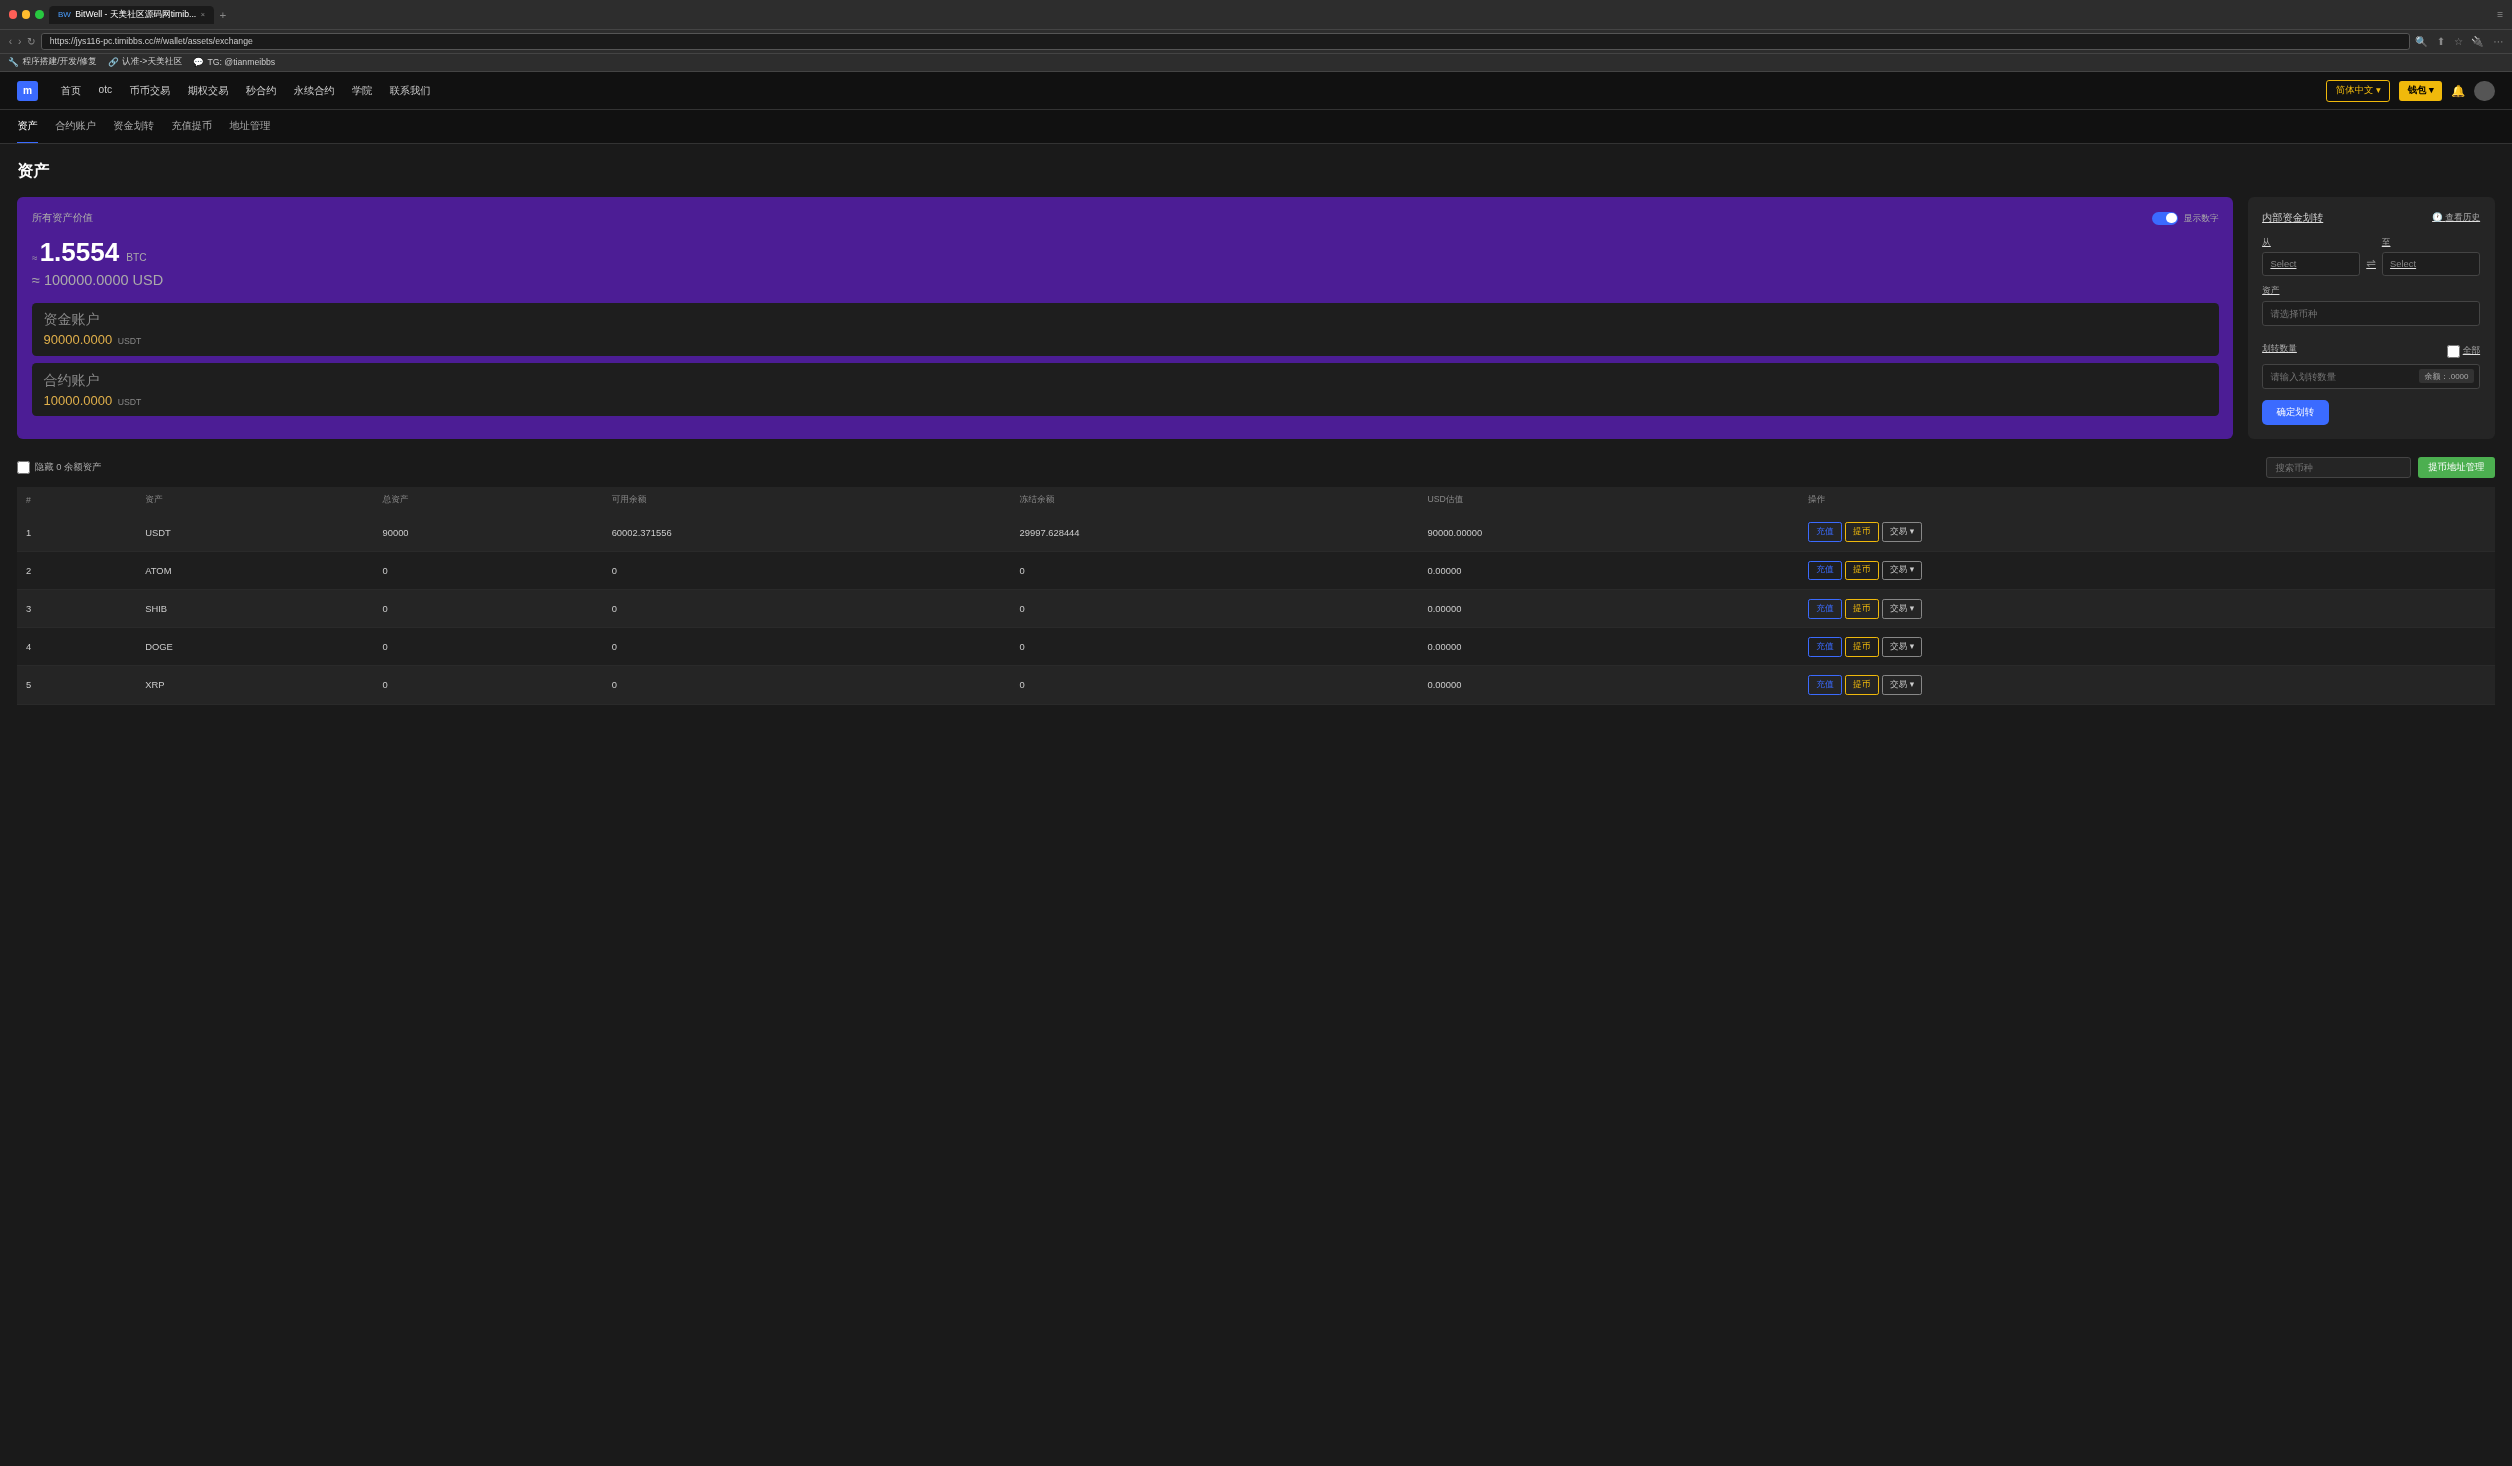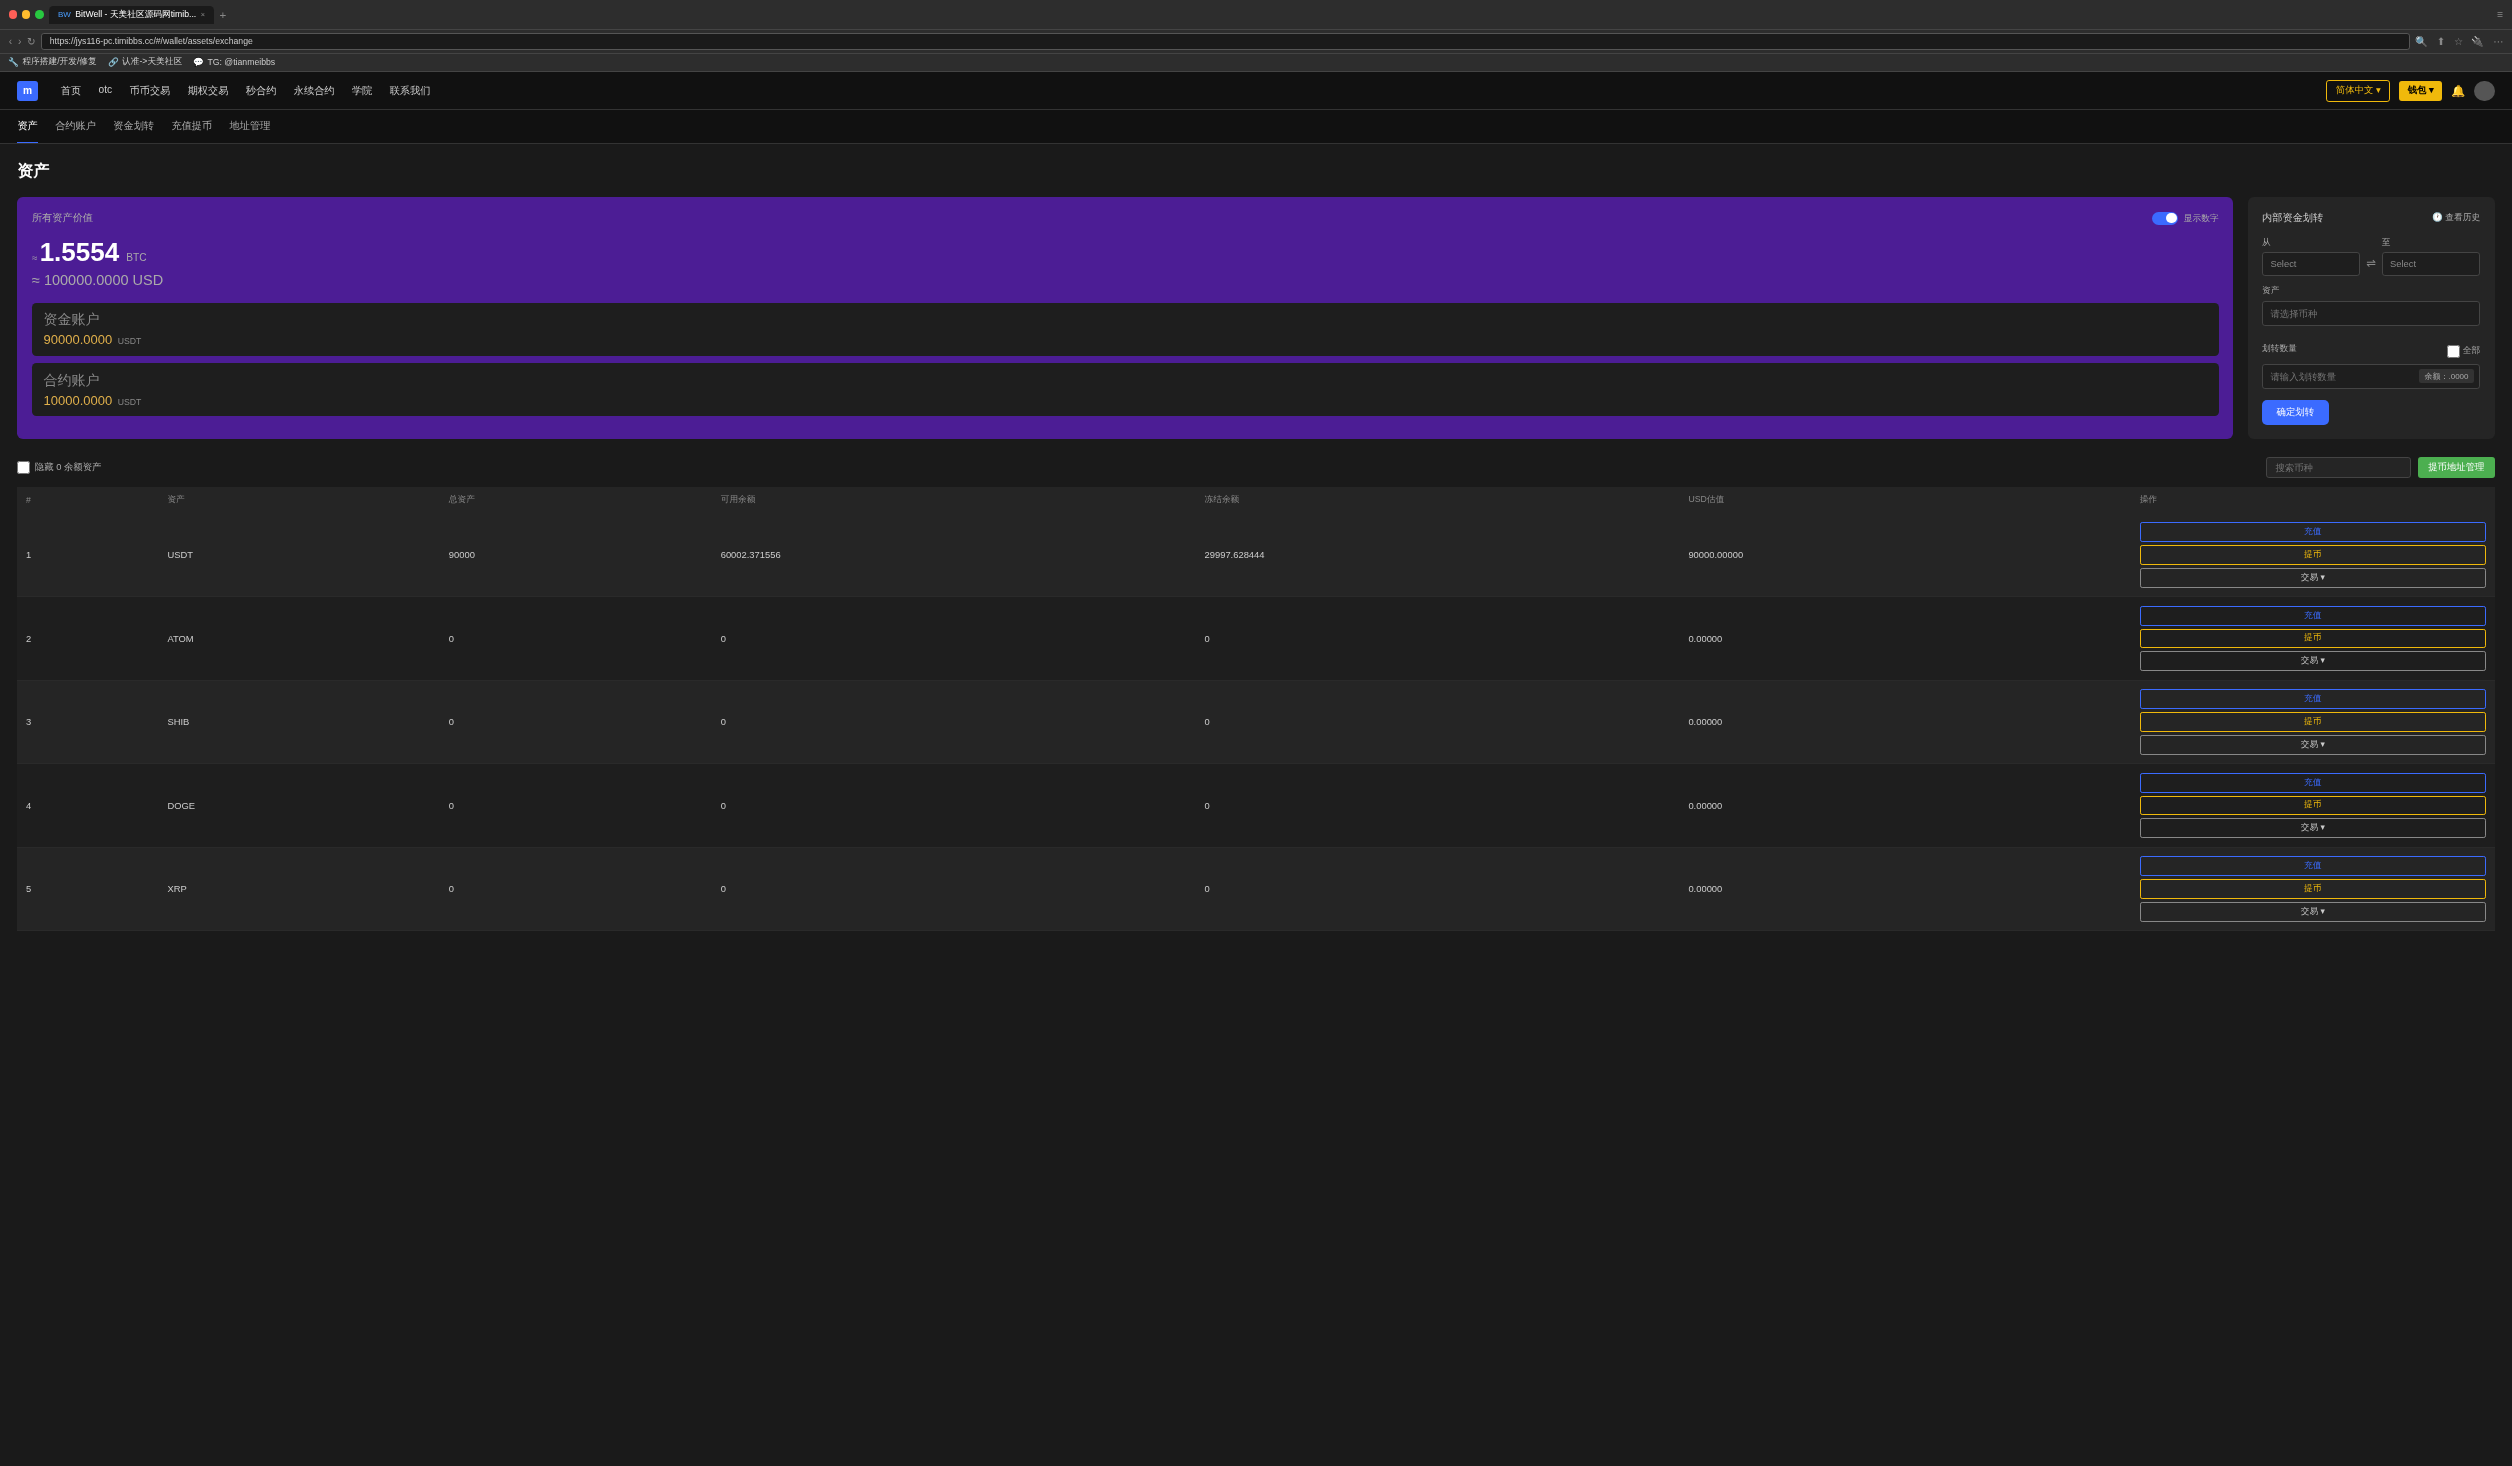--- a/index.html
+++ b/index.html
@@ -198,20 +198,21 @@
     .account-label { color: #888; font-size: 14px; margin-bottom: 2.9px; }
     .account-amount { color: #e0b04b; font-size: 13px; font-weight: 500; }
     .account-unit { font-size: 8.7px; color: #888; margin-left: 2.9px; }
 
     
     .transfer-card {
       background: #252525;
       border-radius: 5.8px;
       padding: 14.5px;
       width: 247px;
+      text-decoration: underline;
     }
     .transfer-header {
       display: flex;
       align-items: center;
       justify-content: space-between;
       margin-bottom: 11.6px;
     }
     .transfer-title { color: #ccc; font-size: 10.2px; }
     .view-history { color: #aaa; font-size: 8.7px; cursor: pointer; }
     .from-to-label { color: #aaa; font-size: 8.7px; margin-bottom: 2.9px; }
@@ -327,21 +328,21 @@
     .action-btn {
       padding: 2.9px 7.3px;
       border-radius: 2.2px;
       cursor: pointer;
       font-size: 8.7px;
       border: 0.7px solid;
     }
     .btn-recharge { border-color: #3b6bff; color: #3b6bff; background: transparent; }
     .btn-withdraw { border-color: #f0b90b; color: #f0b90b; background: transparent; }
     .btn-trade { border-color: #888; color: #ccc; background: transparent; }
-    .action-btns { display: flex; gap: 2.9px; flex-direction: column; }
+    .action-btns { display: flex; gap: 2.9px; }
 
     .from-label-group { display: flex; flex-direction: column; flex: 1; }
     .to-label-group { display: flex; flex-direction: column; flex: 1; }
 
     .transfer-amount-section {
       margin-bottom: 8.7px;
     }
   </style>
 </head>
 <body>

